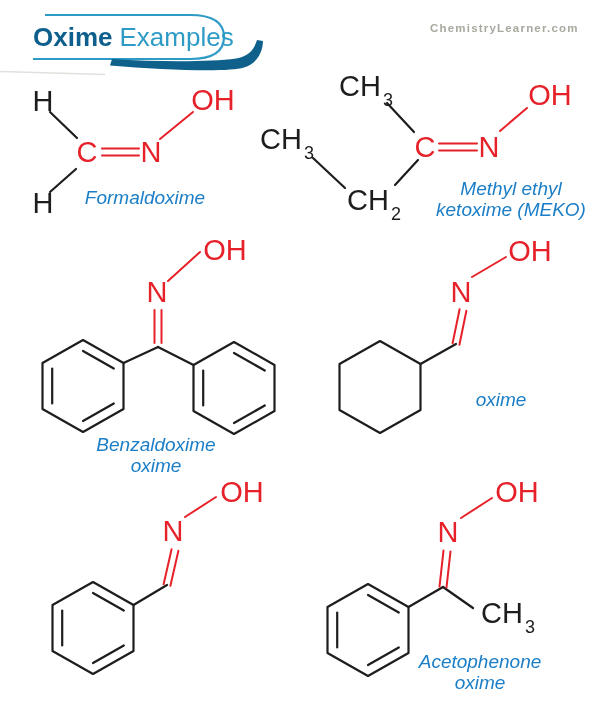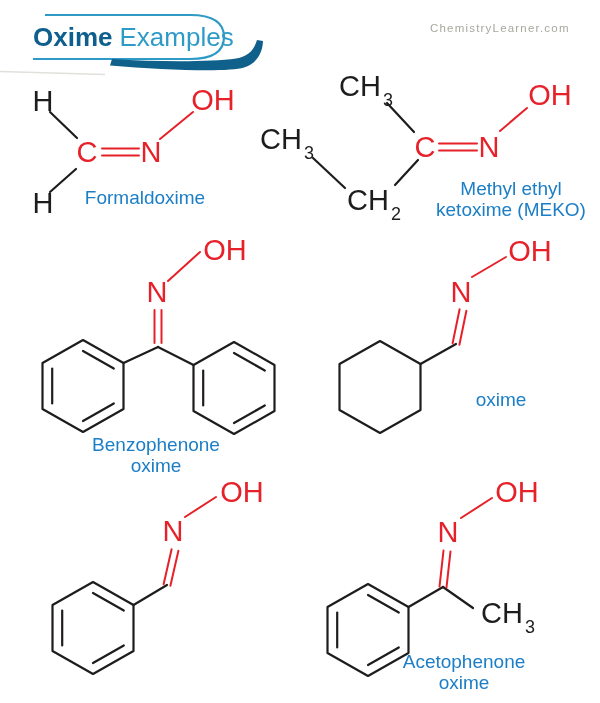--- a/index.html
+++ b/index.html
@@ -7,32 +7,32 @@
           font-family:"Liberation Sans",sans-serif;}
   svg{position:absolute;left:0;top:0;overflow:visible;}
   
   .badge-svg{left:0;top:0;}
   .pill{fill:none;stroke:var(--title-light,#2e9bc7);stroke-width:2.2px;}
   .swoosh{fill:var(--swoosh,#0f618c);stroke:none;}
   .faint-line{stroke:var(--faint-line,#e0e0dc);stroke-width:1.4px;}
   .title{position:absolute;left:33px;top:24px;font-size:26px;line-height:1;white-space:nowrap;}
   .title .tb{font-weight:bold;color:var(--title-dark,#0e5f8e);margin-right:7px;}
   .title .tl{color:var(--title-light,#2e9bc7);}
-  .site{position:absolute;left:430px;top:22px;font-size:11.5px;font-weight:normal;
+  .site{position:absolute;left:430px;top:22px;font-size:11.5px;font-weight:bold;
         letter-spacing:1.2px;color:var(--gray,#a8a89f);}
   
   .bond{stroke:var(--black,#1e1c1c);stroke-width:2.2px;stroke-linecap:round;fill:none;}
   .ring{stroke:var(--black,#1e1c1c);stroke-width:2.2px;stroke-linejoin:round;fill:none;}
   .rbond{stroke:var(--red,#e62129);stroke-width:2px;stroke-linecap:round;fill:none;}
   text.atom{font-family:"Liberation Sans",sans-serif;font-size:29px;text-anchor:middle;}
   text.sub{font-family:"Liberation Sans",sans-serif;font-size:18px;text-anchor:middle;}
   .a-red{fill:var(--red,#e62129);}
   .a-blk{fill:var(--black,#1e1c1c);}
   .caption{position:absolute;width:200px;text-align:center;color:var(--label-blue,#1b7ec6);
-           font-size:19px;line-height:21px;}
+           font-size:19px;line-height:21px;font-style:italic;}
   .cap-line{display:block;}
 </style>
 </head>
 <body>
 
 <div class="canvas">
 
   <svg class="badge-svg" width="300" height="85">
     <path class="pill" d="M45,15 H190 Q224,15 224,37 Q224,59 190,59 H33"></path>
     <path class="swoosh" d="M112,59 C160,62 210,62 236,58.5 C248,56.5 254,50 257,40 L263,41 C262.5,54 256,63.5 244,67.5 C228,72.5 165,70 110,65.5 Z"></path>
@@ -102,21 +102,21 @@
       <line class="bond" x1="133" y1="112" x2="98.5" y2="128"></line>
       <line class="bond" x1="133" y1="112" x2="168.5" y2="130"></line>
       <line class="rbond" x1="129.5" y1="75" x2="129.5" y2="108"></line>
       <line class="rbond" x1="136.5" y1="75" x2="136.5" y2="108"></line>
       <line class="rbond" x1="143" y1="46" x2="175" y2="17"></line>
     </g>
     <text class="atom a-red" x="132" y="67">N</text>
     <text class="atom a-red" x="200" y="25">OH</text>
   </svg>
   <div class="caption" style="left:56px;top:434px">
-    <span class="cap-line">Benzophenone</span>
+    <span class="cap-line">Benzaldoxime</span>
     <span class="cap-line">oxime</span>
   </div>
 
   <svg style="left:315px;top:235px" width="260" height="210">
     <g>
       <path class="ring" d="M65,106 L105.5,129 L105.5,175 L65,198 L24.5,175 L24.5,129 Z"></path>
     </g>
     <g>
       <line class="bond" x1="105.5" y1="129" x2="141" y2="109"></line>
       <line class="rbond" x1="137.6" y1="108.3" x2="144.6" y2="74.3"></line>
@@ -159,18 +159,18 @@
       <line class="bond" x1="128" y1="112" x2="158" y2="133"></line>
       <line class="rbond" x1="124.5" y1="111.6" x2="128.5" y2="75.6"></line>
       <line class="rbond" x1="131.5" y1="112.4" x2="135.5" y2="76.4"></line>
       <line class="rbond" x1="146" y1="43" x2="177" y2="23"></line>
     </g>
     <text class="atom a-red" x="133" y="67">N</text>
     <text class="atom a-red" x="202" y="27">OH</text>
     <text class="atom a-blk" x="187" y="148">CH</text>
     <text class="sub a-blk" x="215" y="158">3</text>
   </svg>
-  <div class="caption" style="left:364px;top:651px">
+  <div class="caption" style="left:380px;top:651px">
     <span class="cap-line">Acetophenone</span>
     <span class="cap-line">oxime</span>
   </div>
 
 </div>
 
 </body></html>

